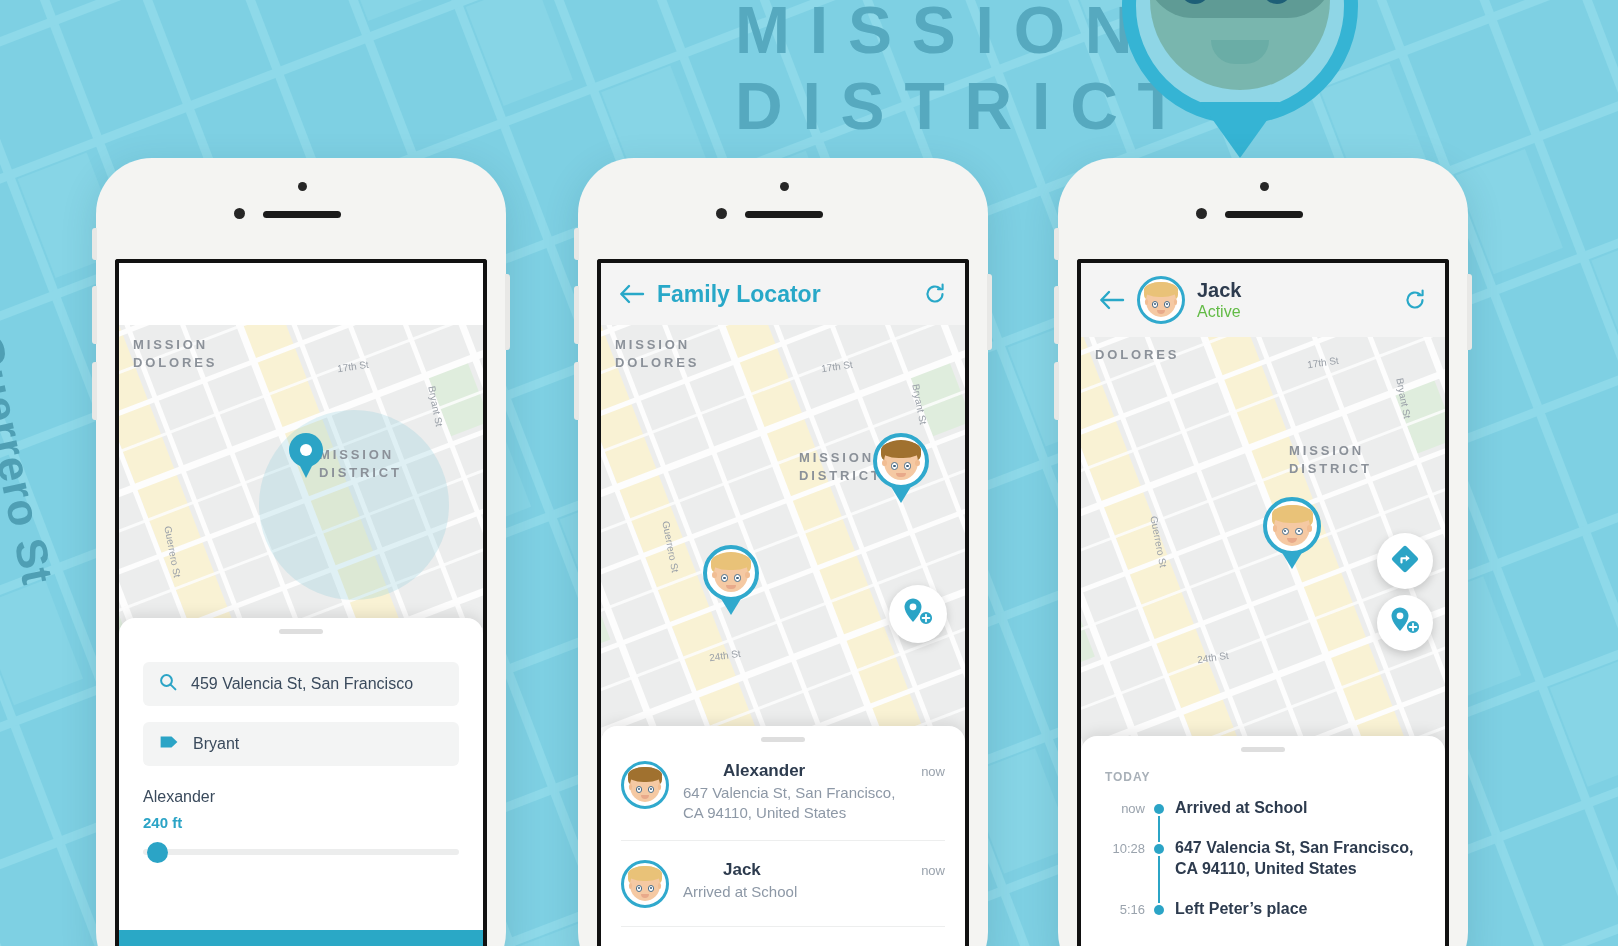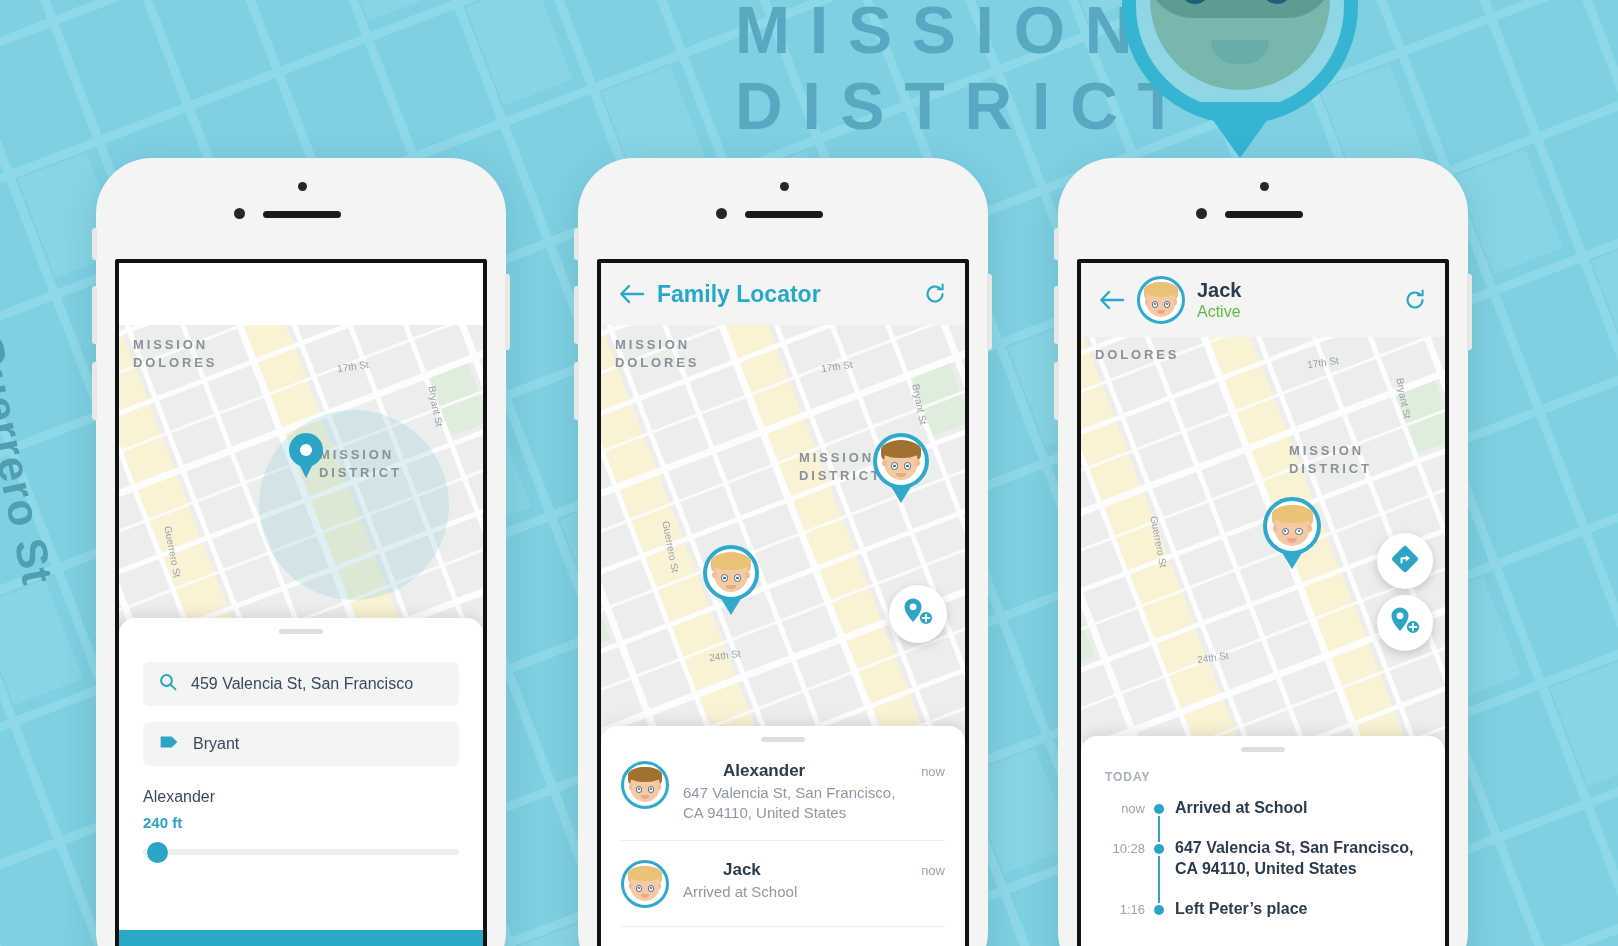--- a/index.html
+++ b/index.html
@@ -1035,21 +1035,21 @@
           <div class="tl-row">
             <div class="tl-time">10:28</div>
             <div class="tl-mark">
               <div class="bullet"></div>
                 <div class="line"></div>
             </div>
             <div class="tl-text">647 Valencia St, San Francisco, CA 94110, United States</div>
           </div>
 
           <div class="tl-row">
-            <div class="tl-time">1:16</div>
+            <div class="tl-time">5:16</div>
             <div class="tl-mark">
               <div class="bullet"></div>
             </div>
             <div class="tl-text">Left Peter’s place</div>
           </div>
         </div>
       </div>
     </div>
   </div>
 

